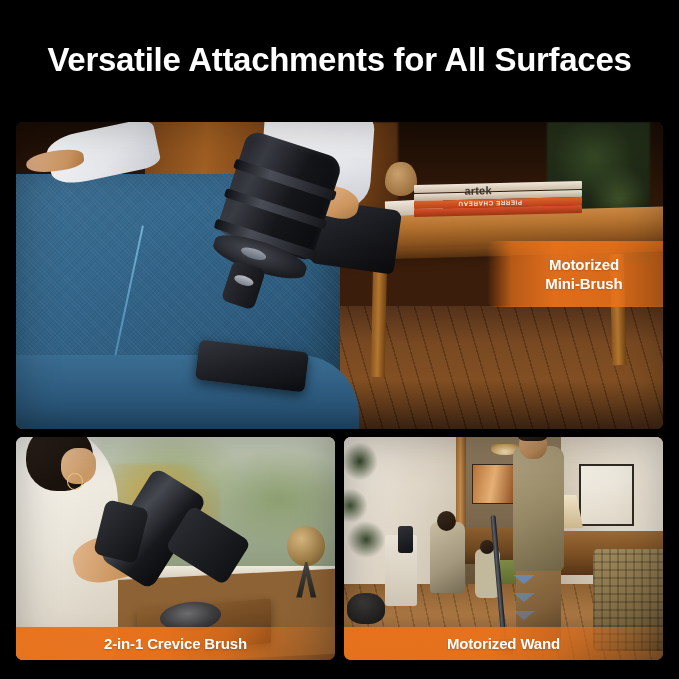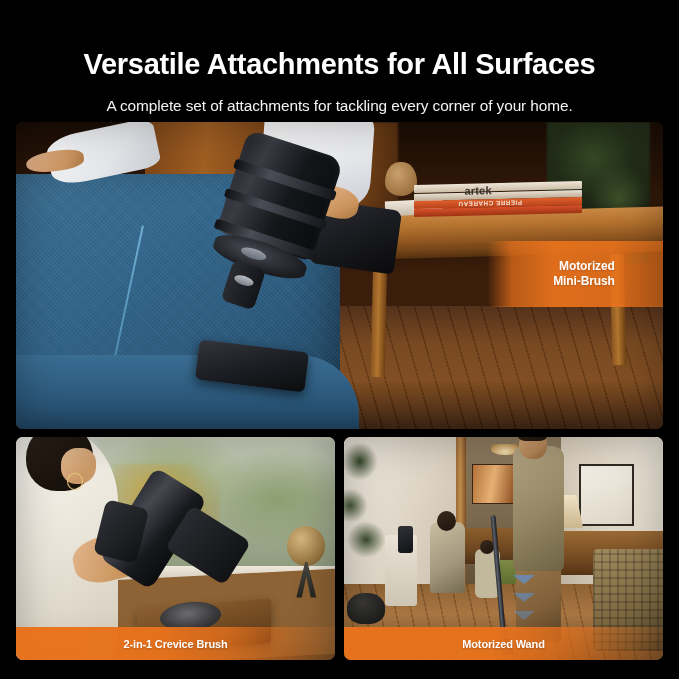--- a/index.html
+++ b/index.html
@@ -24,23 +24,23 @@
 
   
   .header {
     position: absolute;
     left: 0;
     top: 0;
     width: 679px;
     text-align: center;
   }
   .title {
-    margin: 7px;
+    margin: 0;
     padding-top: 41px;
-    font-size: 29px;
+    font-size: 33px;
     font-weight: bold;
     letter-spacing: -0.3px;
     color: #ffffff;
     line-height: 1.15;
   }
   .subtitle {
     margin: 0;
     padding-top: 9px;
     font-size: 15.4px;
     font-weight: normal;
@@ -338,24 +338,24 @@
       rgba(232,114,28,0.90) 72%,
       rgba(232,114,28,0.62) 100%);
     display: flex;
     align-items: center;
     justify-content: center;
     padding-left: 18px;
     box-sizing: border-box;
   }
   .badge-hero-text {
     color: #ffffff;
-    font-size: 12px;
+    font-size: 15px;
     font-weight: bold;
     line-height: 1.28;
-    text-align: right;
+    text-align: center;
     letter-spacing: -0.1px;
     text-shadow: 0 1px 2px rgba(0,0,0,0.18);
     white-space: pre-line;
   }
 
   
   .bl-bg {
     position: absolute; inset: 0;
     background: linear-gradient(180deg, #cfd3c6 0%, #b9bfae 34%, #a88f6d 52%, #8d6a40 70%, #6b4b28 100%);
   }
@@ -644,42 +644,41 @@
     justify-content: center;
     background: linear-gradient(90deg,
       rgba(232,114,28,0.98) 0%,
       rgba(232,114,28,0.97) 46%,
       rgba(232,114,28,0.78) 66%,
       rgba(232,114,28,0.42) 84%,
       rgba(232,114,28,0.10) 100%);
   }
   .caption-text {
     color: #ffffff;
-    font-size: 11px;
+    font-size: 15px;
     font-weight: bold;
     letter-spacing: -0.15px;
     text-shadow: 0 1px 2px rgba(0,0,0,0.22);
   }
 
   
   .vignette {
     position: absolute;
     inset: 0;
     pointer-events: none;
     box-shadow: inset 0 0 44px rgba(0,0,0,0.30);
   }
 </style>
 </head>
 <body>
 
 <div class="page">
 
   <div class="header">
     <h1 class="title">Versatile Attachments for All Surfaces</h1>
-    <p class="subtitle">A complete set of attachments for tackling every corner of your home.</p>
   </div>
 
   <div class="gallery">
 
     <div class="panel panel-hero">
       <div class="scene">
         <div class="hero-bg"></div>
         <div class="hero-wall"></div>
         <div class="hero-panel-wood"></div>
         <div class="hero-panel-wood2"></div>

